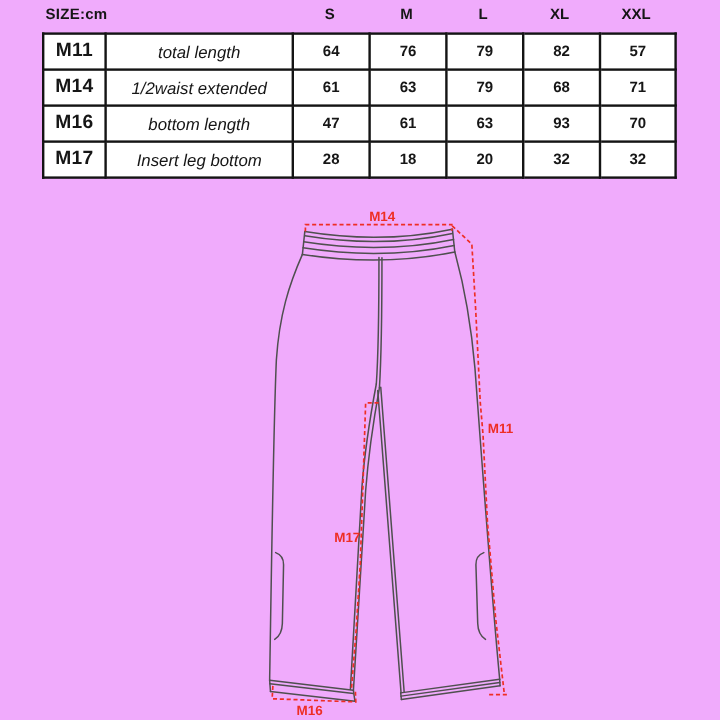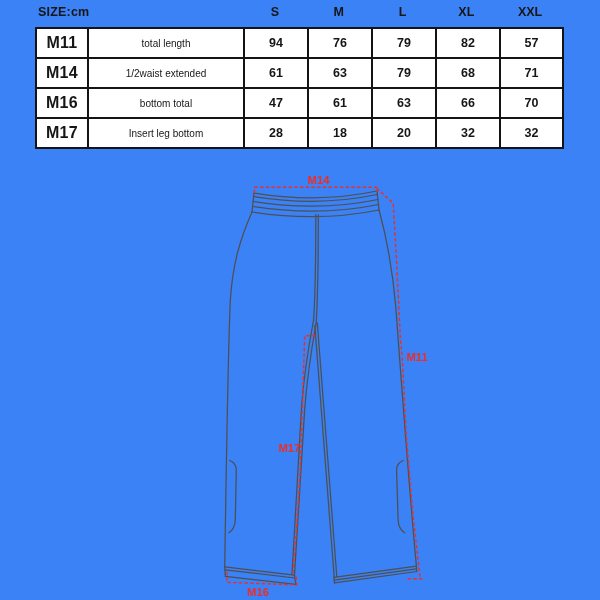--- a/index.html
+++ b/index.html
@@ -1,28 +1,28 @@
 <!DOCTYPE html>
 <html><head>
 <meta charset="utf-8">
 <style>
   html,body{margin:0;padding:0;background:#fff;}
   body{width:600px;height:600px;font-family:"Liberation Sans",sans-serif;-webkit-font-smoothing:antialiased;}
-  .sheet{position:relative;width:600px;height:600px;background:#3b82f6;overflow:hidden;}
+  .sheet{position:relative;width:600px;height:600px;background:#f0abfc;overflow:hidden;}
 
   
   .unit-label{position:absolute;left:38px;top:5px;font-size:12.5px;font-weight:bold;color:#161616;letter-spacing:.2px;}
   .col-labels{position:absolute;left:243px;top:5px;width:319px;display:flex;}
   .col-labels span{flex:1;text-align:center;font-size:12.5px;font-weight:bold;color:#161616;}
 
   
   table.size-chart{position:absolute;left:35px;top:27px;width:527px;border-collapse:collapse;table-layout:fixed;}
   table.size-chart td{border:2px solid #141414;text-align:center;vertical-align:middle;height:28px;padding:0;color:#161616;background:#fff;}
   td.code{font-size:16px;font-weight:bold;letter-spacing:.3px;}
-  td.desc{font-size:10px;font-weight:normal;}
+  td.desc{font-size:14px;font-weight:normal;font-style:italic;}
   td.val{font-size:12.5px;font-weight:bold;}
 
   
   svg.pants{position:absolute;left:170px;top:168px;width:300px;height:432px;}
   .outline path{fill:none;stroke:#4f4f4f;stroke-width:1.25;stroke-linecap:round;stroke-linejoin:round;}
   .anno path{fill:none;stroke:var(--anno);stroke-width:1.4;stroke-linecap:butt;stroke-linejoin:miter;stroke-dasharray:3.4 2.3;}
   .anno-label{fill:var(--anno);font-family:"Liberation Sans",sans-serif;font-size:11.2px;font-weight:bold;}
 </style>
 </head>
 <body>
@@ -46,42 +46,42 @@
       <col style="width:64px">
         <col style="width:64px">
         <col style="width:64px">
         <col style="width:64px">
         <col style="width:63px">
     </colgroup>
     <tbody>
       <tr>
         <td class="code">M11</td>
         <td class="desc">total length</td>
-        <td class="val">94</td>
+        <td class="val">64</td>
         <td class="val">76</td>
         <td class="val">79</td>
         <td class="val">82</td>
         <td class="val">57</td>
       </tr>
       <tr>
         <td class="code">M14</td>
         <td class="desc">1/2waist extended</td>
         <td class="val">61</td>
         <td class="val">63</td>
         <td class="val">79</td>
         <td class="val">68</td>
         <td class="val">71</td>
       </tr>
       <tr>
         <td class="code">M16</td>
-        <td class="desc">bottom total</td>
+        <td class="desc">bottom length</td>
         <td class="val">47</td>
         <td class="val">61</td>
         <td class="val">63</td>
-        <td class="val">66</td>
+        <td class="val">93</td>
         <td class="val">70</td>
       </tr>
       <tr>
         <td class="code">M17</td>
         <td class="desc">Insert leg bottom</td>
         <td class="val">28</td>
         <td class="val">18</td>
         <td class="val">20</td>
         <td class="val">32</td>
         <td class="val">32</td>

